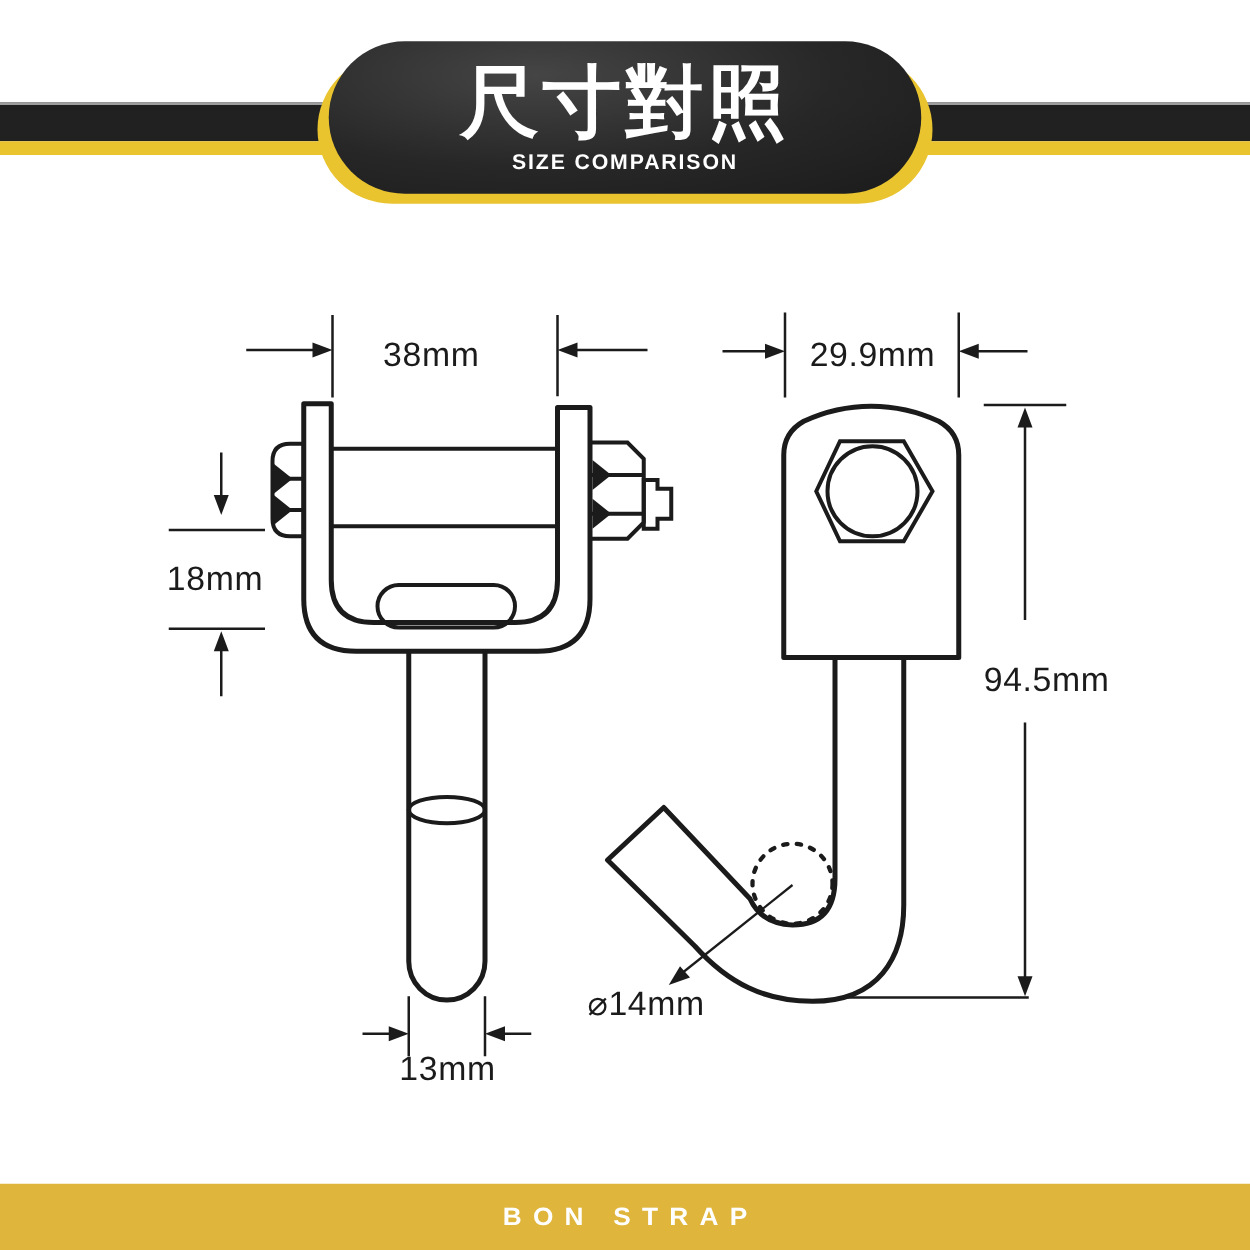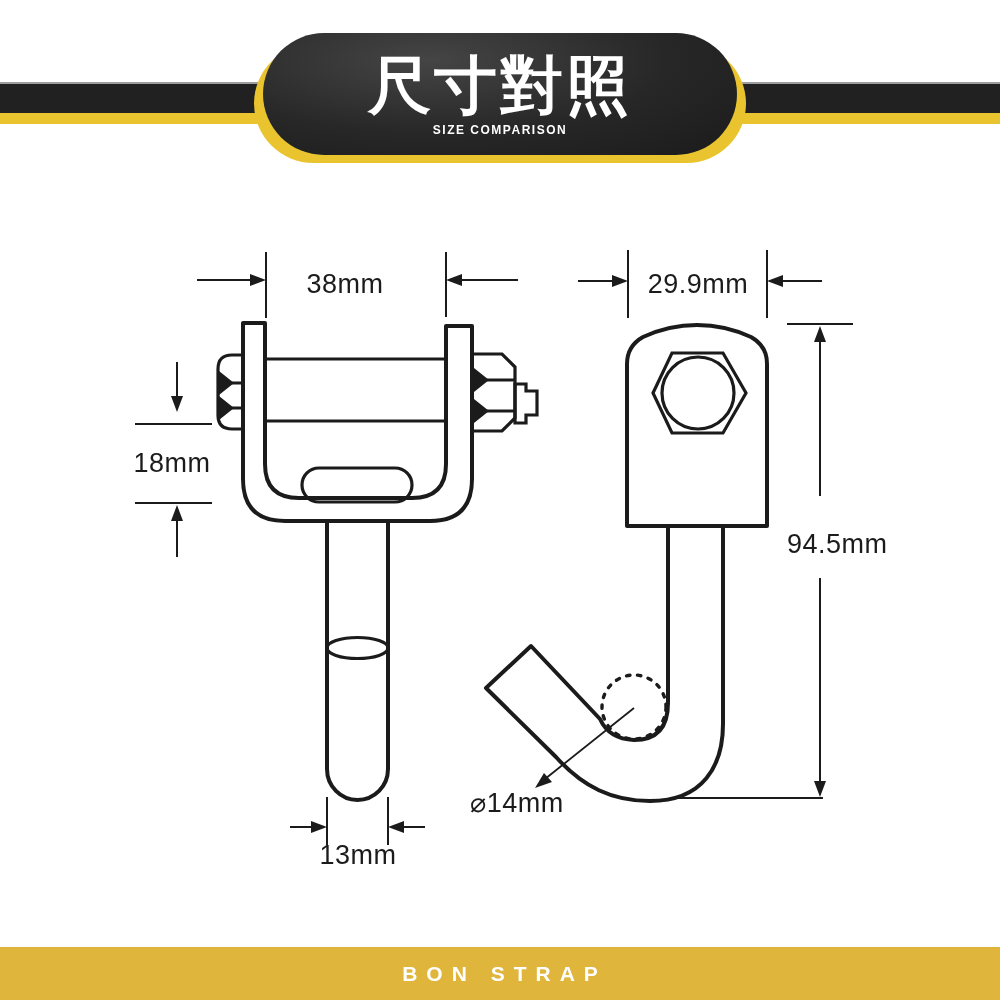--- a/index.html
+++ b/index.html
@@ -32,21 +32,21 @@
     border-radius: 61px;
     background: radial-gradient(ellipse at 35% 22%, #454545 0%, #272727 55%, #1b1b1b 100%);
     display: flex; flex-direction: column; align-items: center; justify-content: center;
     color: #ffffff;
   }
   .banner-title {
     font-size: 63px; font-weight: 800; letter-spacing: 3px;
     line-height: 1; margin-top: 2px; white-space: nowrap;
   }
   .banner-subtitle {
-    font-size: 12px; font-weight: 700; letter-spacing: 1.5px;
+    font-size: 17px; font-weight: 700; letter-spacing: 1.5px;
     margin-top: 6px; white-space: nowrap;
   }
 
   
   .diagram-svg { position: absolute; left: 0; top: 0; width: 1000px; height: 1000px; }
   .outline  { fill: #ffffff; stroke: var(--line_color); stroke-width: 4; stroke-linejoin: round; }
   .outline-open { fill: none; stroke: var(--line_color); stroke-width: 4; stroke-linejoin: round; }
   .thin-line { fill: none; stroke: var(--line_color); stroke-width: 3.2; }
   .dim-line  { fill: none; stroke: var(--line_color); stroke-width: 2; }
   .leader-line { fill: none; stroke: var(--line_color); stroke-width: 1.8; }

